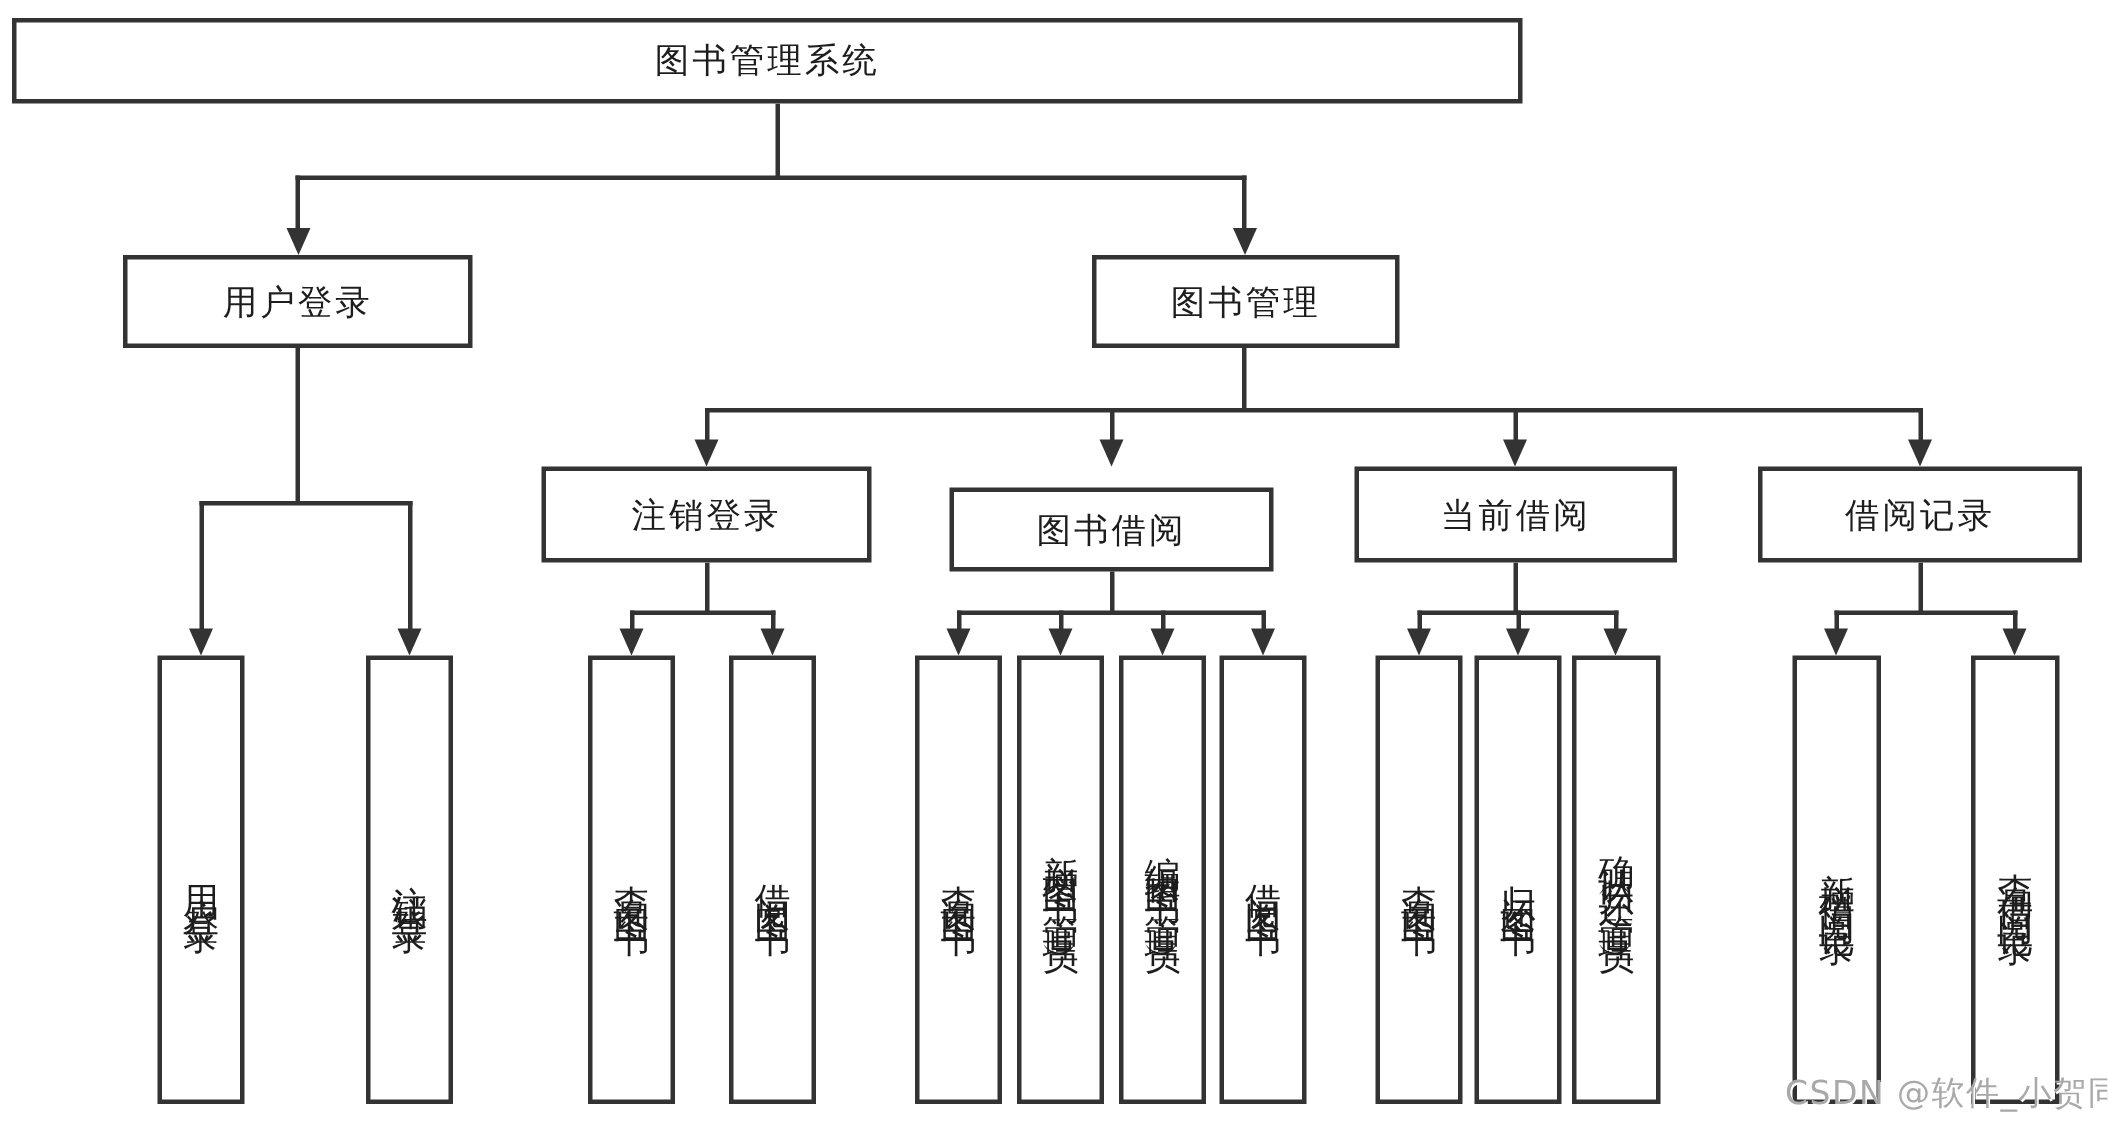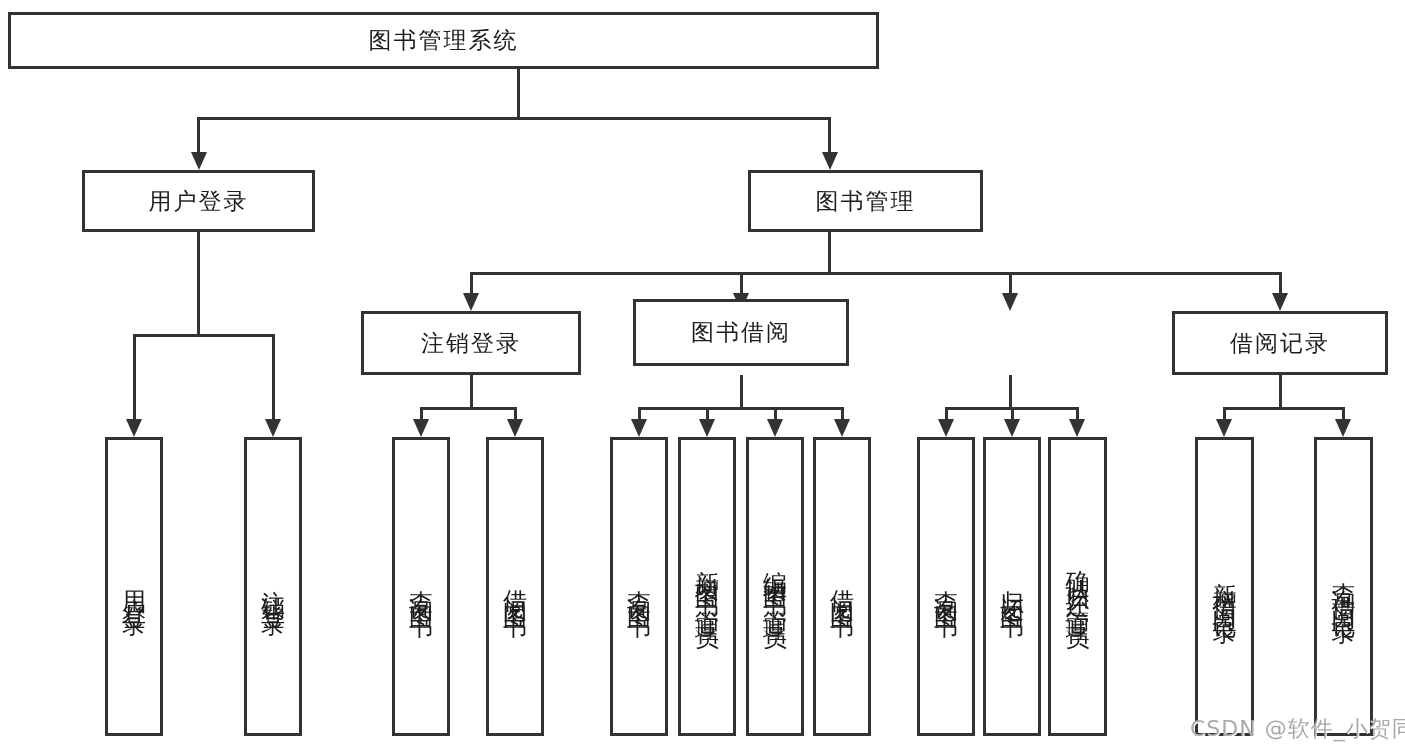--- a/index.html
+++ b/index.html
@@ -125,36 +125,39 @@
   <div class="arrow" style="left:1004px;top:419px"></div>
   <div class="arrow" style="left:1069px;top:419px"></div>
 
   <div class="vline" style="left:1279px;top:375px;height:34px"></div>
   <div class="hline" style="left:1223px;top:407px;width:122px"></div>
   <div class="vline" style="left:1223px;top:407px;height:14px"></div>
   <div class="vline" style="left:1342px;top:407px;height:14px"></div>
   <div class="arrow" style="left:1216px;top:419px"></div>
   <div class="arrow" style="left:1335px;top:419px"></div>
 
-  <div class="box" style="left:8px;top:12px;width:871px;height:57px">
+  <div class="box" style="left:8px;top:12px;width:1007px;height:57px">
     <span class="hlabel">图书管理系统</span>
   </div>
 
   <div class="box" style="left:82px;top:170px;width:233px;height:62px">
     <span class="hlabel">用户登录</span>
   </div>
-  <div class="box" style="left:748px;top:170px;width:235px;height:62px">
+  <div class="box" style="left:728px;top:170px;width:205px;height:62px">
     <span class="hlabel">图书管理</span>
   </div>
 
   <div class="box" style="left:361px;top:311px;width:220px;height:64px">
     <span class="hlabel">注销登录</span>
   </div>
-  <div class="box" style="left:633px;top:299px;width:216px;height:67px">
+  <div class="box" style="left:633px;top:325px;width:216px;height:56px">
     <span class="hlabel">图书借阅</span>
+  </div>
+  <div class="box" style="left:903px;top:311px;width:215px;height:64px">
+    <span class="hlabel">当前借阅</span>
   </div>
   <div class="box" style="left:1172px;top:311px;width:216px;height:64px">
     <span class="hlabel">借阅记录</span>
   </div>
 
   <div class="box" style="left:105px;top:437px;width:58px;height:299px">
     <span class="vtext">用户登录</span>
   </div>
   <div class="box" style="left:244px;top:437px;width:58px;height:299px">
     <span class="vtext">注销登录</span>

